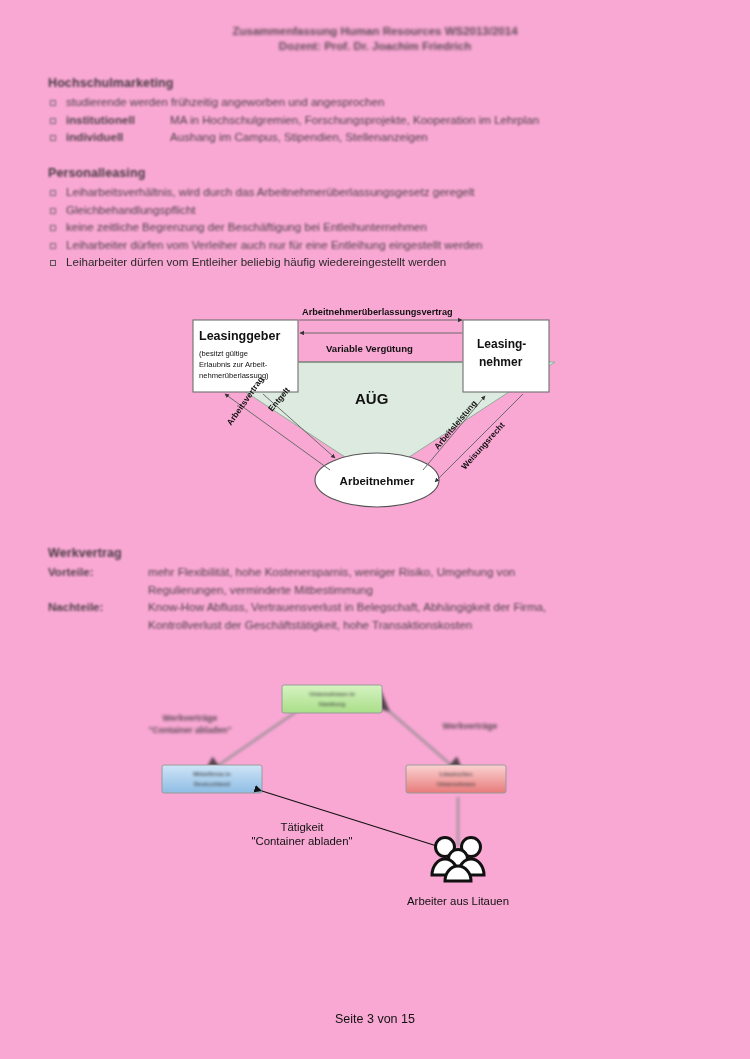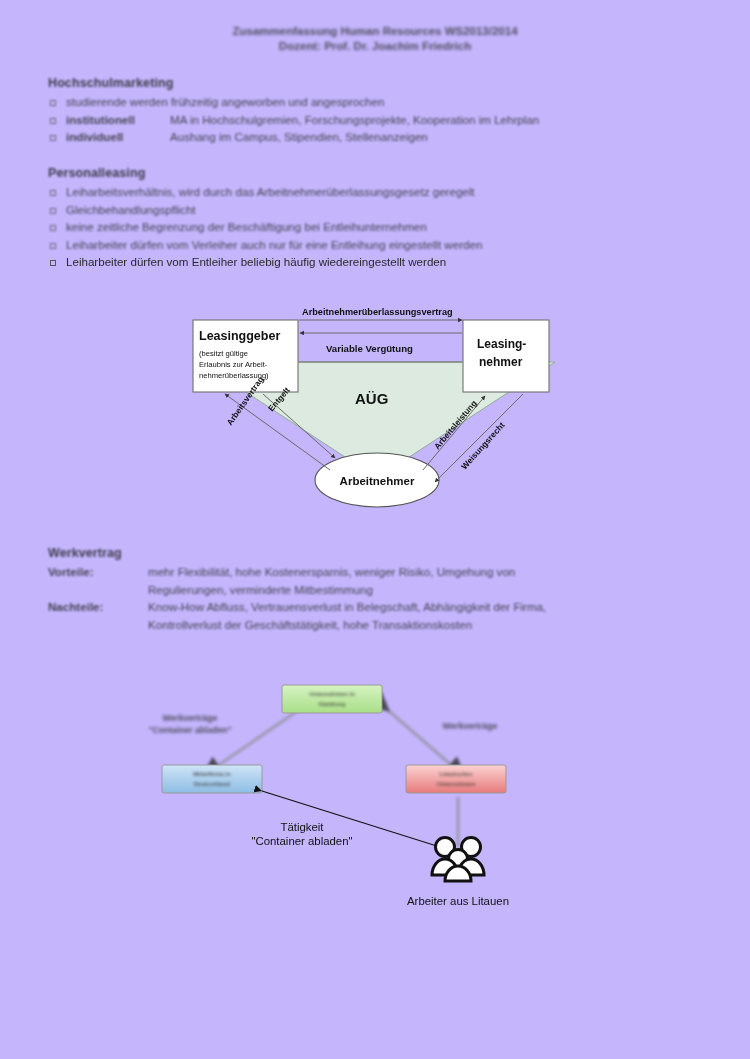--- a/index.html
+++ b/index.html
@@ -1,20 +1,20 @@
 <!DOCTYPE html>
 <html><head>
 <meta charset="utf-8">
 <style>
   html,body{margin:0;padding:0;background:#8a8a8a;}
   body{font-family:"Liberation Sans",sans-serif;}
   .page{
     position:relative;
     width:750px;height:1059px;
-    background:#c4b5fd;
+    background:#f9a8d4;
     margin:0 auto;
     overflow:hidden;
     text-decoration:underline;
   }
   
   .blur1{filter:blur(1.15px);opacity:.82;}
   .blur2{filter:blur(1.5px);opacity:.76;}
   .blurbox{filter:blur(1.7px);opacity:.8;}
 
   .doc-header{
@@ -234,14 +234,17 @@
         <circle cx="348" cy="180" r="9.5" fill="#fff" stroke="#111" stroke-width="3"></circle>
         <path d="M322,196 a13,16 0 0 1 26,0 z" fill="#fff" stroke="#111" stroke-width="3"></path>
         <path d="M348,196 a13,16 0 0 1 26,0 z" fill="#fff" stroke="#111" stroke-width="3"></path>
         <path d="M335,202 a13,15 0 0 1 26,0 z" fill="#fff" stroke="#111" stroke-width="3"></path>
       </g>
 
       <text x="348" y="226" font-size="11.4" text-anchor="middle" fill="#111">Arbeiter aus Litauen</text>
     </svg>
   </div>
 
+  <div class="footer">
+    <span>Seite 3 von 15</span>
+  </div>
 
 </div>
 
 </body></html>

